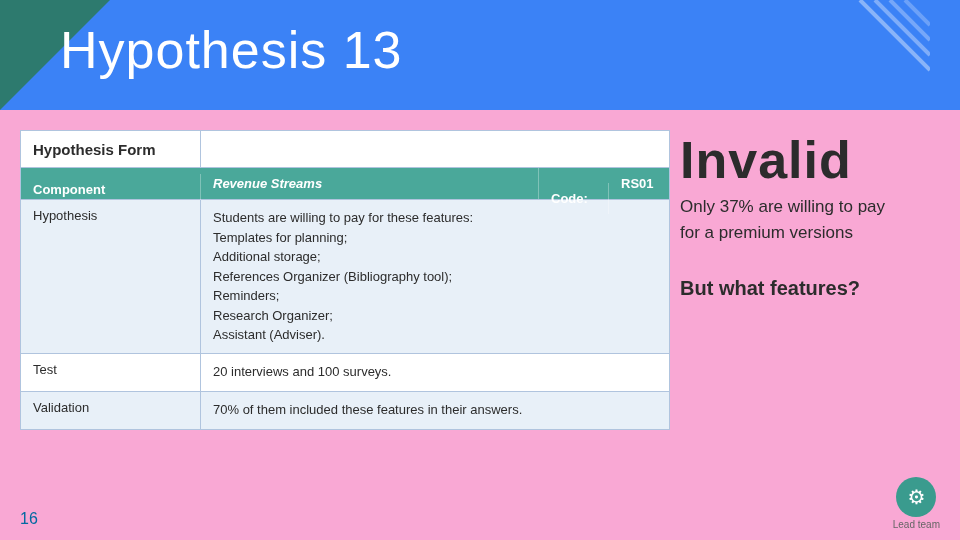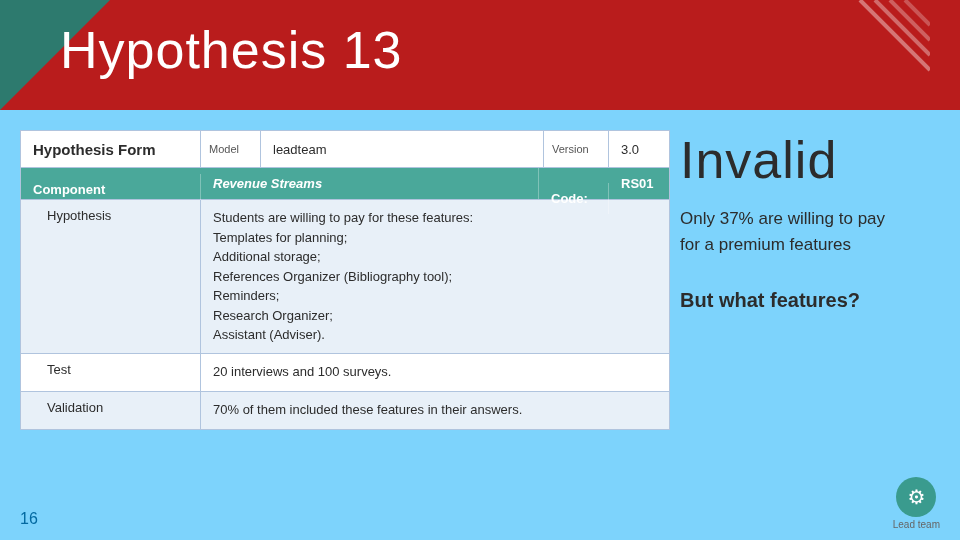--- a/index.html
+++ b/index.html
@@ -12,21 +12,21 @@
       overflow: hidden;
       position: relative;
     }
 
     
     .header-bar {
       position: absolute;
       top: 0; left: 0;
       width: 960px;
       height: 110px;
-      background: #b91c1c;
+      background: #3b82f6;
     }
 
     
     .tri-topleft {
       position: absolute;
       top: 0; left: 0;
       width: 0; height: 0;
       border-top: 110px solid #2d7a6e;
       border-right: 110px solid transparent;
     }
@@ -55,21 +55,21 @@
       letter-spacing: 1px;
     }
 
     
     .content-area {
       position: absolute;
       top: 110px;
       left: 0;
       width: 960px;
       height: 430px;
-      background: #7dd3fc;
+      background: #f9a8d4;
     }
 
     
     .form-container {
       position: absolute;
       top: 20px;
       left: 20px;
       width: 650px;
     }
 
@@ -215,21 +215,21 @@
     .data-row.alt {
       background: #e8f0f8;
     }
 
     .data-row.white {
       background: #ffffff;
     }
 
     .row-label-cell {
       width: 180px;
-      padding: 8px 26px;
+      padding: 8px 12px;
       font-size: 13px;
       color: #2c2c2c;
       border-right: 1px solid #b0c4de;
       font-weight: 500;
       vertical-align: top;
       display: flex;
       align-items: flex-start;
     }
 
     .row-content-cell {
@@ -243,23 +243,23 @@
     
     .right-panel {
       position: absolute;
       top: 20px;
       left: 680px;
       width: 270px;
     }
 
     .invalid-title {
       font-size: 52px;
-      font-weight: 400;
-      color: #2c2c2c;
-      margin-bottom: 16px;
+      font-weight: 700;
+      color: #2c2c2c;
+      margin-bottom: 4px;
       letter-spacing: 1px;
     }
 
     .right-text {
       font-size: 17px;
       color: #2c2c2c;
       line-height: 1.5;
       margin-bottom: 32px;
     }
 
@@ -324,26 +324,20 @@
   </div>
   <h1 class="page-title">Hypothesis 13</h1>
 </div>
 
 <div class="content-area">
 
   <div class="form-container">
 
     <div class="form-header">
       <div class="form-title-cell">Hypothesis Form</div>
-      <div class="form-model-cell">
-        <div class="form-model-label">Model</div>
-        <div class="form-model-value">leadteam</div>
-        <div class="form-version-label">Version</div>
-        <div class="form-version-value">3.0</div>
-      </div>
     </div>
 
     <div class="component-row">
       <div class="component-label">Component</div>
       <div class="component-value">Revenue Streams</div>
       <div class="code-label">Code:</div>
       <div class="code-value">RS01</div>
     </div>
 
     <div id="form-rows">
@@ -360,21 +354,21 @@
           <div class="row-content-cell">70% of them included these features in their answers.</div>
         </div>
       </div>
 
   </div>
 
   <div class="right-panel">
     <div class="invalid-title">Invalid</div>
     <div class="right-text">
       <span>Only 37% are willing to pay</span><br>
-      <span>for a premium features</span>
+      <span>for a premium versions</span>
     </div>
     <div class="right-text-bold">But what features?</div>
   </div>
 
 </div>
 
 <div class="page-number">16</div>
 
 <div class="leadteam-logo">
   <div class="logo-circle">

